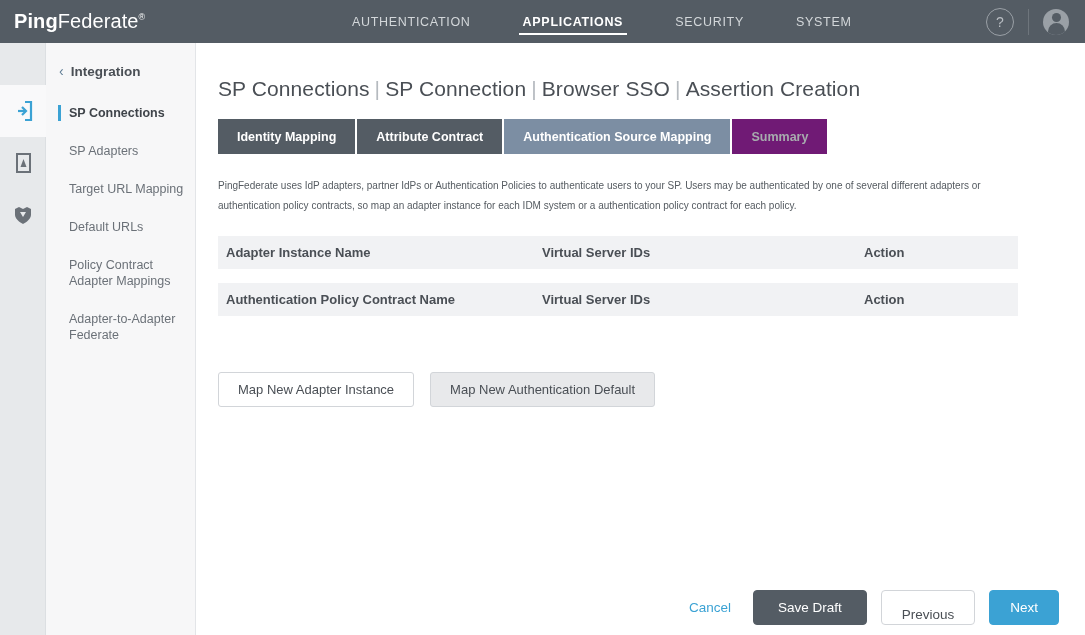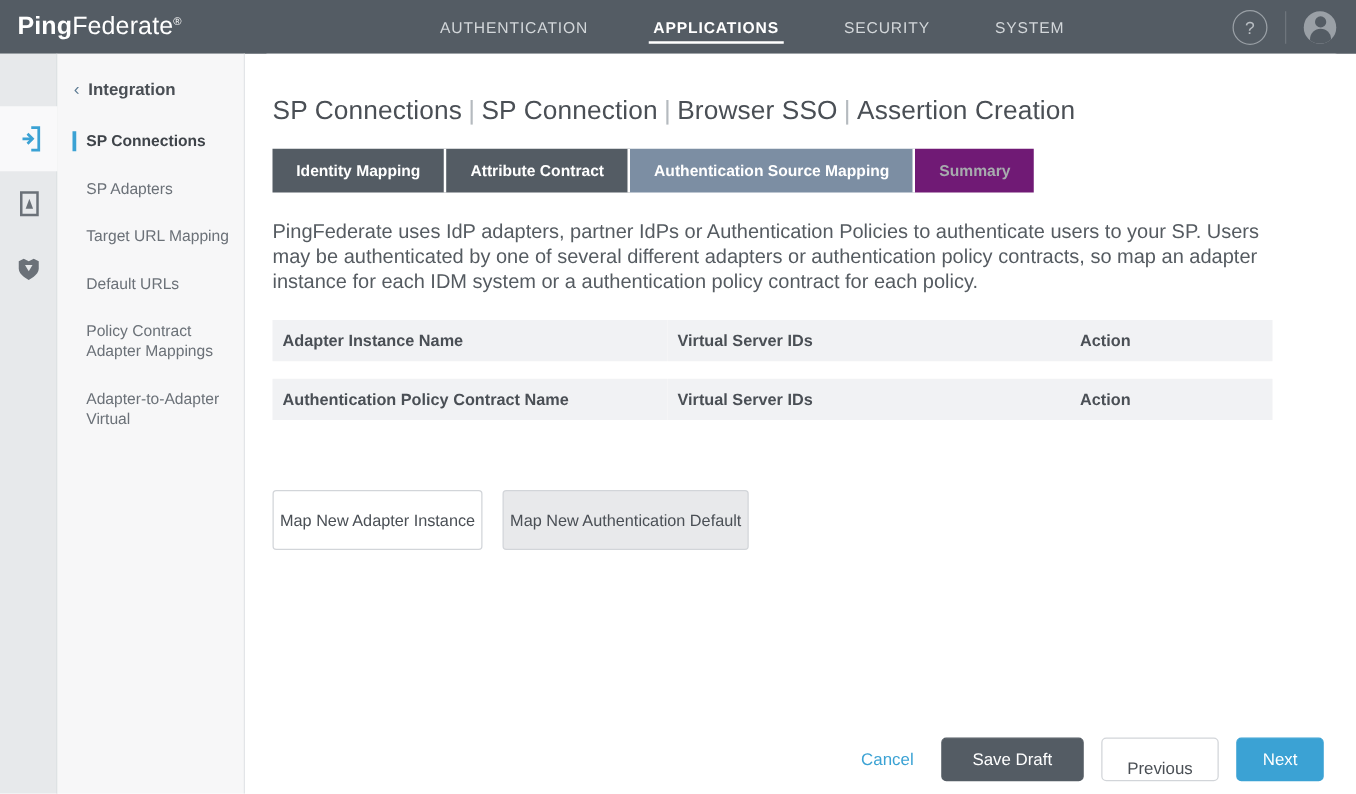--- a/index.html
+++ b/index.html
@@ -232,21 +232,21 @@
     background: #701a75;
     color: #a7abae;
     border-right: none;
     cursor: default;
   }
 
   
   .desc {
     margin-top: 22px;
     width: 818px;
-    font-size: 16px;
+    font-size: 10px;
     line-height: 20px;
     color: #555b61;
   }
 
   
   .tbl {
     width: 800px;
     margin-top: 20px;
     border-collapse: collapse;
     table-layout: fixed;
@@ -272,22 +272,22 @@
     gap: 16px;
     margin-top: 56px;
   }
   .btn {
     font-family: "Liberation Sans", sans-serif;
     font-size: 13px;
     color: #4a4f55;
     background: #ffffff;
     border: 1px solid #d2d5d9;
     border-radius: 3px;
-    height: 48px;
-    padding: 0 5px;
+    height: 35px;
+    padding: 0 19px;
     cursor: pointer;
     white-space: nowrap;
   }
   .btn.hovered { background: #e8e9eb; }
 
   
   .footer {
     position: absolute;
     right: 26px;
     bottom: 10px;
@@ -390,21 +390,21 @@
   <div class="side-head">
     <span class="chev">‹</span>
     <span>Integration</span>
   </div>
 
   <div class="side-item active">SP Connections</div>
   <div class="side-item">SP Adapters</div>
   <div class="side-item">Target URL Mapping</div>
   <div class="side-item">Default URLs</div>
   <div class="side-item">Policy Contract Adapter Mappings</div>
-  <div class="side-item">Adapter-to-Adapter Virtual</div>
+  <div class="side-item">Adapter-to-Adapter Federate</div>
 </div>
 
 <div class="main">
 
   <div class="crumb">
     <span>SP Connections</span><span class="sep">|</span><span>SP Connection</span><span class="sep">|</span><span>Browser SSO</span><span class="sep">|</span><span>Assertion Creation</span>
   </div>
 
   <div class="tabs">
     <div class="tab">Identity Mapping</div>

